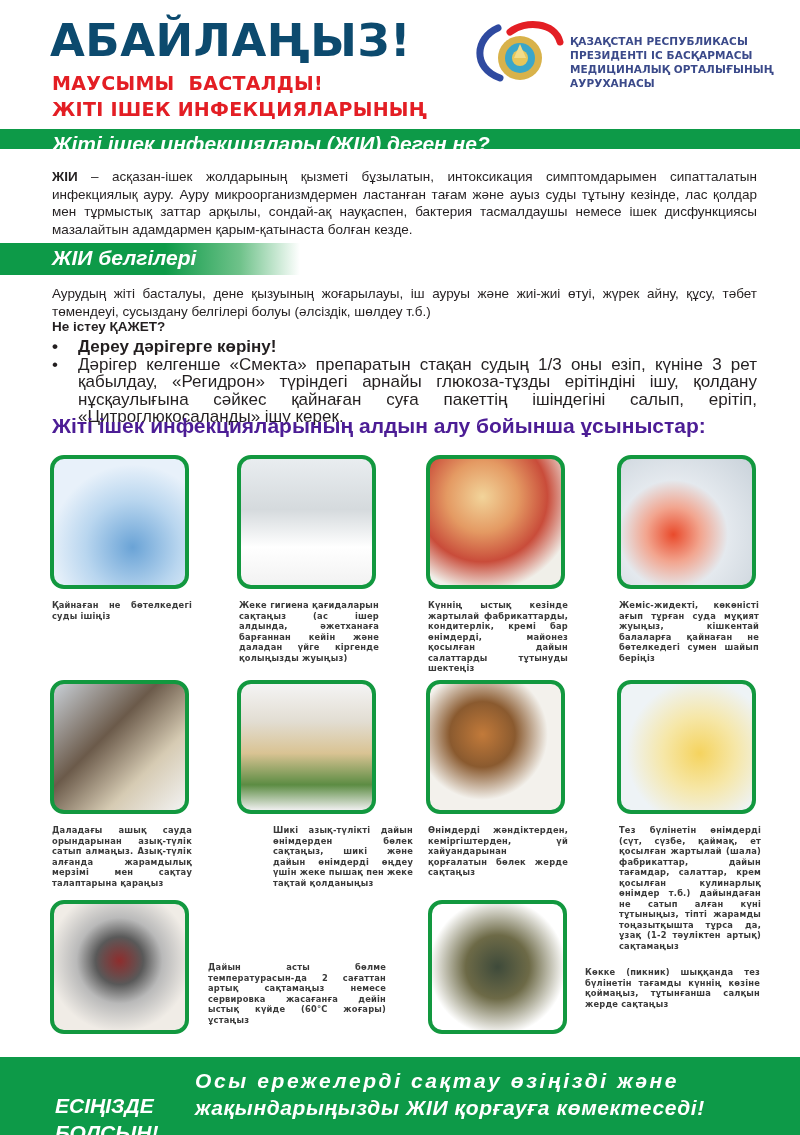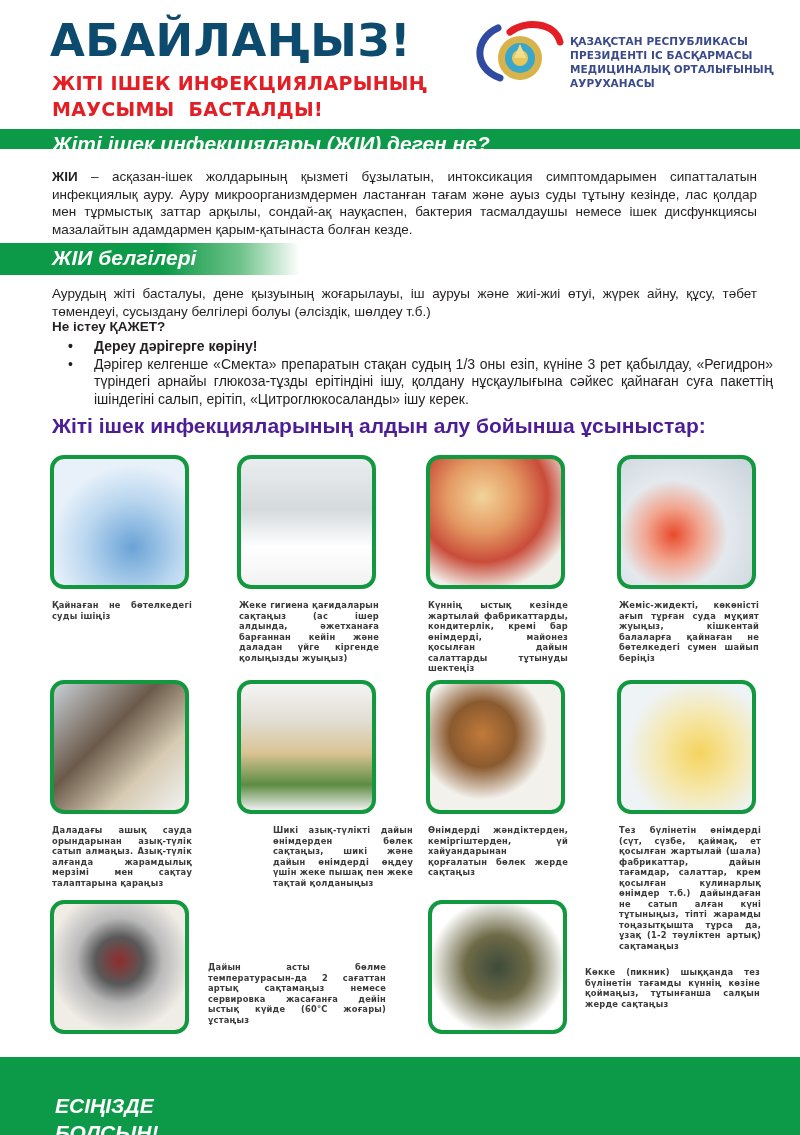--- a/index.html
+++ b/index.html
@@ -15,21 +15,21 @@
   .band { position: absolute; left: 0; background: #0d9a48; color: #fff; font-weight: bold; font-style: italic; }
   .band1 { top: 129px; width: 800px; height: 20px; }
   .band1 span { position: absolute; left: 52px; top: 3px; font-size: 21px; }
   .band2 { top: 243px; width: 300px; height: 32px; background: linear-gradient(90deg, #0d9a48 0%, #0d9a48 55%, #6fc28a 80%, #ffffff 100%); }
   .band2 span { position: absolute; left: 52px; top: 3px; font-size: 21px; }
 
   .para { position: absolute; left: 52px; width: 705px; font-size: 13.5px; line-height: 17.5px; text-align: justify; color: #231f20; }
   .p1 { top: 168px; }
   .p2 { top: 285px; }
   .need { position: absolute; left: 52px; top: 319px; font-size: 13.5px; font-weight: bold; text-align: center; }
-  .bullets { position: absolute; left: 68px; top: 338px; width: 705px; font-size: 14px; line-height: 17.5px; }
+  .bullets { position: absolute; left: 52px; top: 338px; width: 705px; font-size: 17px; line-height: 17.5px; }
   .bullets li { list-style: none; position: relative; padding-left: 26px; text-align: justify; }
   .bullets li::before { content: "•"; position: absolute; left: 0; top: 0; }
   .bullets li.bold { font-weight: bold; }
 
   .rec-title { position: absolute; left: 52px; top: 414px; font-size: 21px; font-weight: bold; color: #4c1d95; }
 
   .card-img { position: absolute; width: 139px; height: 134px; border: 4px solid #12983f; border-radius: 14px; overflow: hidden; }
   .card-text { position: absolute; font-family: "DejaVu Sans", sans-serif; font-weight: bold; font-size: 8.3px; line-height: 10.5px; color: #3a3a3a; text-align: justify; letter-spacing: 0.2px; }
 
   .img-water { background: radial-gradient(circle at 60% 70%, #6aa3d6 0%, #b9d6ef 40%, #e8f1fa 70%); }
@@ -45,22 +45,22 @@
 
   .footer { position: absolute; left: 0; top: 1057px; width: 800px; height: 78px; background: #0d9a48; color: #fff; font-weight: bold; font-style: italic; }
   .footer-left { position: absolute; left: 55px; top: 10px; font-size: 21px; line-height: 27px; margin-top: 25px; }
   .footer-right { position: absolute; left: 195px; top: 10px; font-size: 21px; line-height: 27px; letter-spacing: 0.6px; }
 </style>
 </head>
 <body>
 
 <div class="title-main">АБАЙЛАҢЫЗ!</div>
 <div class="title-sub">
+  <div style="white-space:pre;">МАУСЫМЫ  БАСТАЛДЫ!</div>
   <div>ЖІТІ ІШЕК ИНФЕКЦИЯЛАРЫНЫҢ</div>
-  <div style="white-space:pre;">МАУСЫМЫ  БАСТАЛДЫ!</div>
 </div>
 
 <div class="logo">
   <svg width="100" height="70" viewBox="0 0 100 70">
     <path d="M28 8 C 5 18, 2 48, 30 58" stroke="#2f4aa0" stroke-width="7" fill="none" stroke-linecap="round"></path>
     <path d="M40 12 C 55 0, 85 2, 90 22" stroke="#e31e24" stroke-width="7" fill="none" stroke-linecap="round"></path>
     <circle cx="50" cy="38" r="22" fill="#d8b24a"></circle>
     <circle cx="50" cy="38" r="15" fill="#3aa6c9"></circle>
     <circle cx="50" cy="38" r="8" fill="#e7c65a"></circle>
     <polygon points="50,24 56,38 44,38" fill="#f2dd8a"></polygon>
@@ -118,13 +118,17 @@
 <div class="card-text" style="left:208px;top:962px;width:178px;">Дайын асты бөлме температурасын-да 2 сағаттан артық сақтамаңыз немесе сервировка жасағанға дейін ыстық күйде (60°C жоғары) ұстаңыз</div>
 
 <div class="card-img img-bag" style="left:428px;top:900px;"></div>
 <div class="card-text" style="left:585px;top:967px;width:175px;">Көкке (пикник) шыққанда тез бүлінетін тағамды күннің көзіне қоймаңыз, тұтынғанша салқын жерде сақтаңыз</div>
 
 <div class="footer">
   <div class="footer-left">
     <div>ЕСІҢІЗДЕ</div>
     <div>БОЛСЫН!</div>
   </div>
+  <div class="footer-right">
+    <div style="letter-spacing:2.6px;">Осы ережелерді сақтау өзіңізді және</div>
+    <div>жақындарыңызды ЖІИ қорғауға көмектеседі!</div>
+  </div>
 </div>
 
 </body></html>

